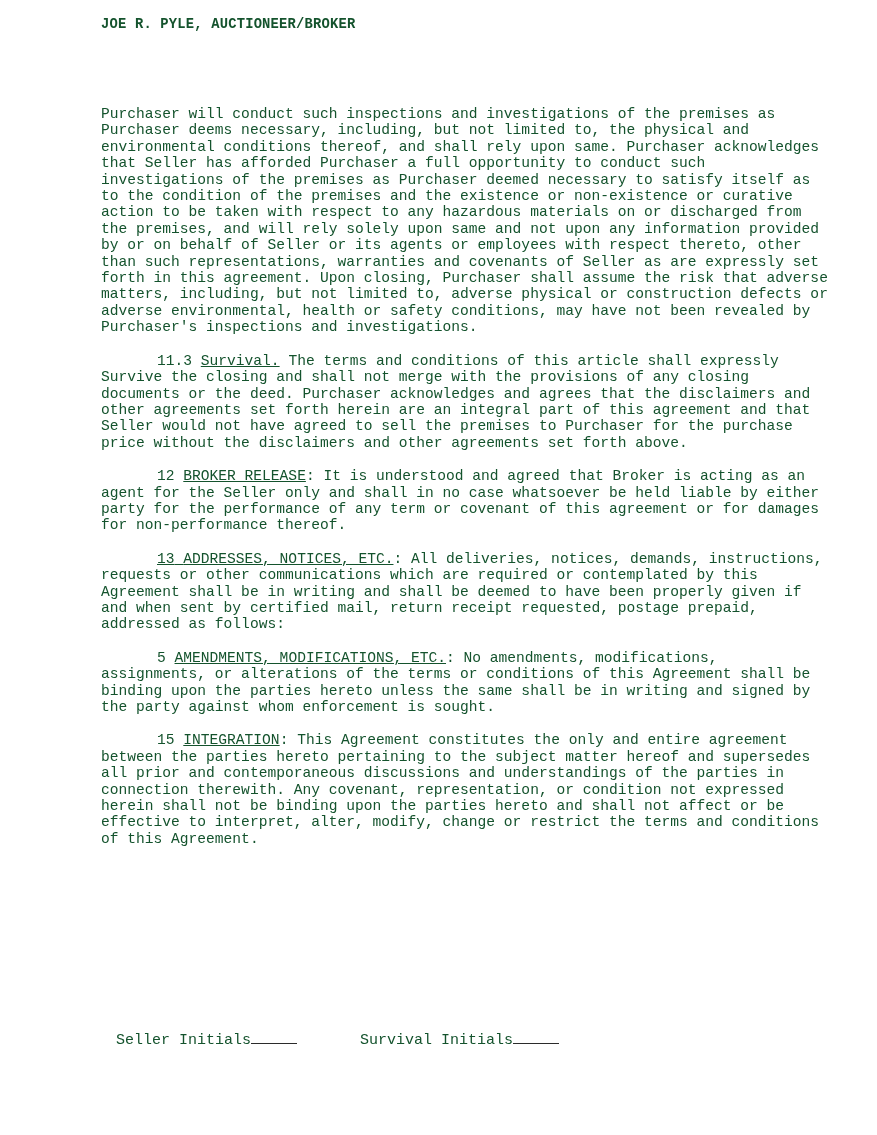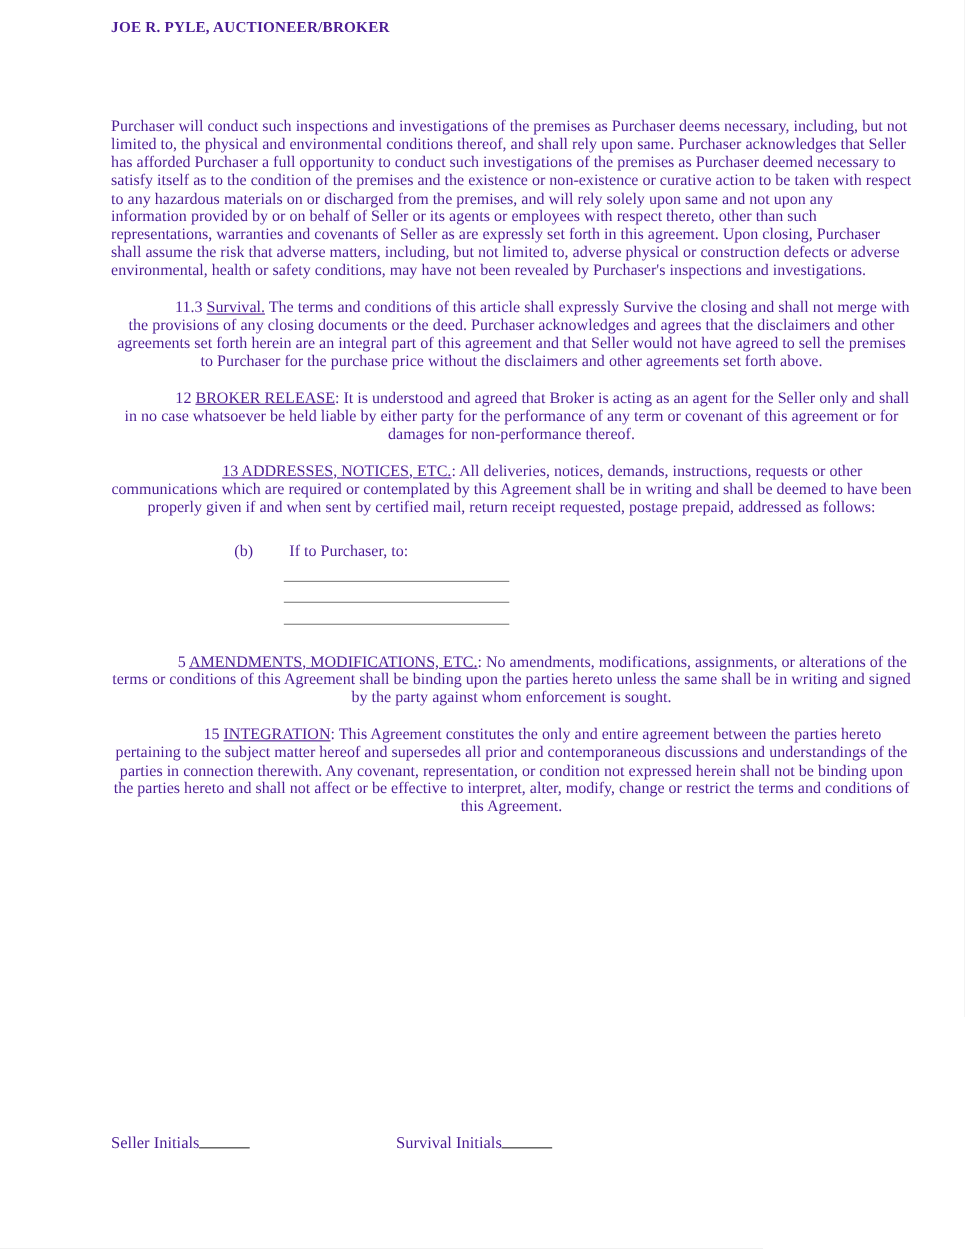--- a/index.html
+++ b/index.html
@@ -2,59 +2,59 @@
 <html><head>
 <meta charset="utf-8">
 <style>
   html, body { margin: 0; padding: 0; background: #e8e8e8; }
   .page {
     position: relative;
     width: 877px;
     height: 1135px;
     margin: 0 auto;
     background: #ffffff;
-    color: #4c1d95;
-    font-family: Liberation Serif, serif;
+    color: #14532d;
+    font-family: Liberation Mono, monospace;
     overflow: hidden;
   }
   .doc-header {
     padding-top: 17px;
     margin-left: 101px;
     font-size: 13.8px;
     font-weight: bold;
     letter-spacing: 0.2px;
   }
   .content {
     margin-left: 101px;
     margin-right: 48px;
   }
   .para {
     margin: 0 0 17px 0;
     font-size: 14.6px;
     line-height: 16.4px;
     text-align: left;
   }
   .intro { margin-top: 74px; }
-  .section { text-indent: 56px; text-align: center; }
+  .section { text-indent: 56px; }
   .u { text-decoration: underline; }
   .address-block { margin: 0 0 17px 0; font-size: 14.6px; line-height: 16.4px; }
   .address-block.second { margin-top: 23px; margin-bottom: 26px; }
   .address-caption { margin-left: 112px; }
   .addr-label { display: inline-block; width: 50px; }
   .lines { margin-left: 157px; width: 205px; }
   .blank-line { height: 18.5px; border-bottom: 1px solid #7d7d7d; }
   .footer {
     position: absolute;
     top: 1029px;
     left: 101px;
     right: 112px;
     height: 24px;
     font-size: 15px;
   }
-  .initials-seller { position: absolute; left: 0; top: 0; }
+  .initials-seller { position: absolute; left: 15px; top: 0; }
   .initials-purchaser { position: absolute; left: 259px; top: 0; }
   .init-line {
     display: inline-block;
     width: 46px;
     height: 14px;
     border-bottom: 1px solid #2b2b2b;
   }
 </style>
 </head>
 <body>
@@ -67,28 +67,20 @@
 
     <p class="para intro">Purchaser will conduct such inspections and investigations of the premises as Purchaser deems necessary, including, but not limited to, the physical and environmental conditions thereof, and shall rely upon same. Purchaser acknowledges that Seller has afforded Purchaser a full opportunity to conduct such investigations of the premises as Purchaser deemed necessary to satisfy itself as to the condition of the premises and the existence or non-existence or curative action to be taken with respect to any hazardous materials on or discharged from the premises, and will rely solely upon same and not upon any information provided by or on behalf of Seller or its agents or employees with respect thereto, other than such representations, warranties and covenants of Seller as are expressly set forth in this agreement. Upon closing, Purchaser shall assume the risk that adverse matters, including, but not limited to, adverse physical or construction defects or adverse environmental, health or safety conditions, may have not been revealed by Purchaser's inspections and investigations.</p>
 
     <p class="para section"><span>11.3</span> <span class="u">Survival.</span> <span>The terms and conditions of this article shall expressly Survive the closing and shall not merge with the provisions of any closing documents or the deed.  Purchaser acknowledges and agrees that the disclaimers and other agreements set forth herein are an integral part of this agreement and that Seller would not have agreed to sell the premises to Purchaser for the purchase price without the disclaimers and other agreements set forth above.</span></p>
 
     <p class="para section"><span>12</span> <span class="u">BROKER RELEASE</span><span>:</span> <span>It is understood and agreed that Broker is acting as an agent for the Seller only and shall in no case whatsoever be held liable by either party for the performance of any term or covenant of this agreement or for damages for non-performance thereof.</span></p>
 
     <p class="para section"><span class="u"><span>13</span> <span>ADDRESSES, NOTICES, ETC.</span></span><span>:</span> <span>All deliveries, notices, demands, instructions, requests or other communications which are required or contemplated by this Agreement shall be in writing and shall be deemed to have been properly given if and when sent by certified mail, return receipt requested, postage prepaid, addressed as follows:</span></p>
 
 
-    <div class="address-block second">
-      <div class="address-caption"><span class="addr-label">(b)</span><span>If to Purchaser, to:</span></div>
-      <div class="lines">
-        <div class="blank-line"></div>
-        <div class="blank-line"></div>
-        <div class="blank-line"></div>
-      </div>
-    </div>
 
     <p class="para section"><span>5</span> <span class="u">AMENDMENTS, MODIFICATIONS, ETC.</span><span>:</span> <span>No amendments, modifications, assignments, or alterations of the terms or conditions of this Agreement shall be binding upon the parties hereto unless the same shall be in writing and signed by the party against whom enforcement is sought.</span></p>
 
     <p class="para section"><span>15</span> <span class="u">INTEGRATION</span><span>:</span> <span>This Agreement constitutes the only and entire agreement between the parties hereto pertaining to the subject matter hereof and supersedes all prior and contemporaneous discussions and understandings of the parties in connection therewith. Any covenant, representation, or condition not expressed herein shall not be binding upon the parties hereto and shall not affect or be effective to interpret, alter, modify, change or restrict the terms and conditions of this Agreement.</span></p>
 
 
   </div>
 
   <div class="footer">
     <span class="initials-seller"><span>Seller Initials</span><span class="init-line"></span></span>

